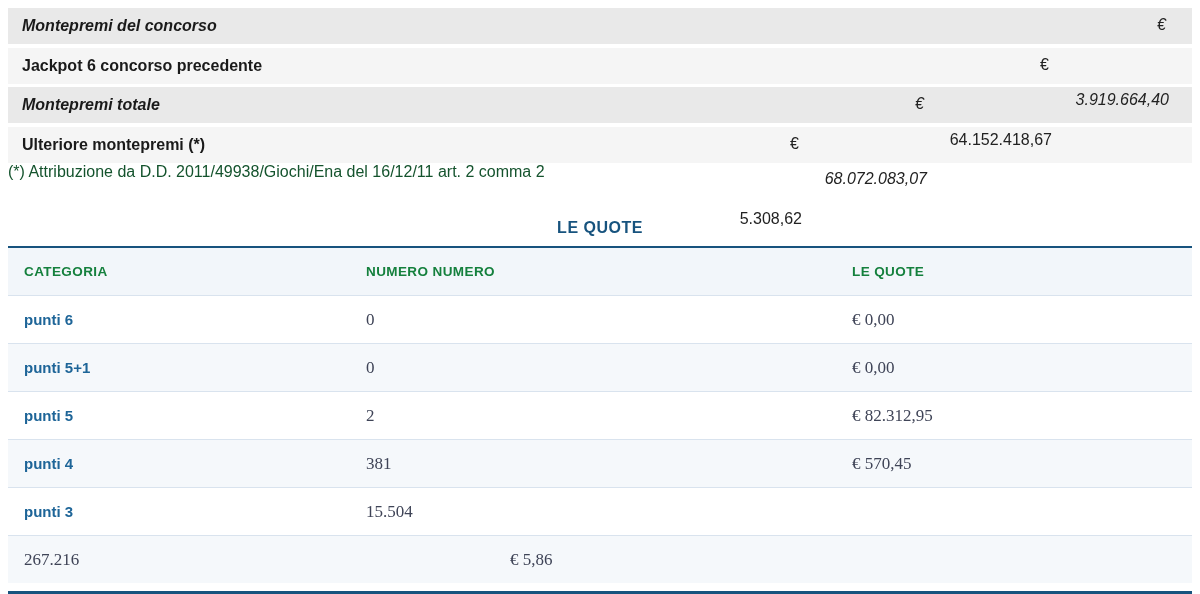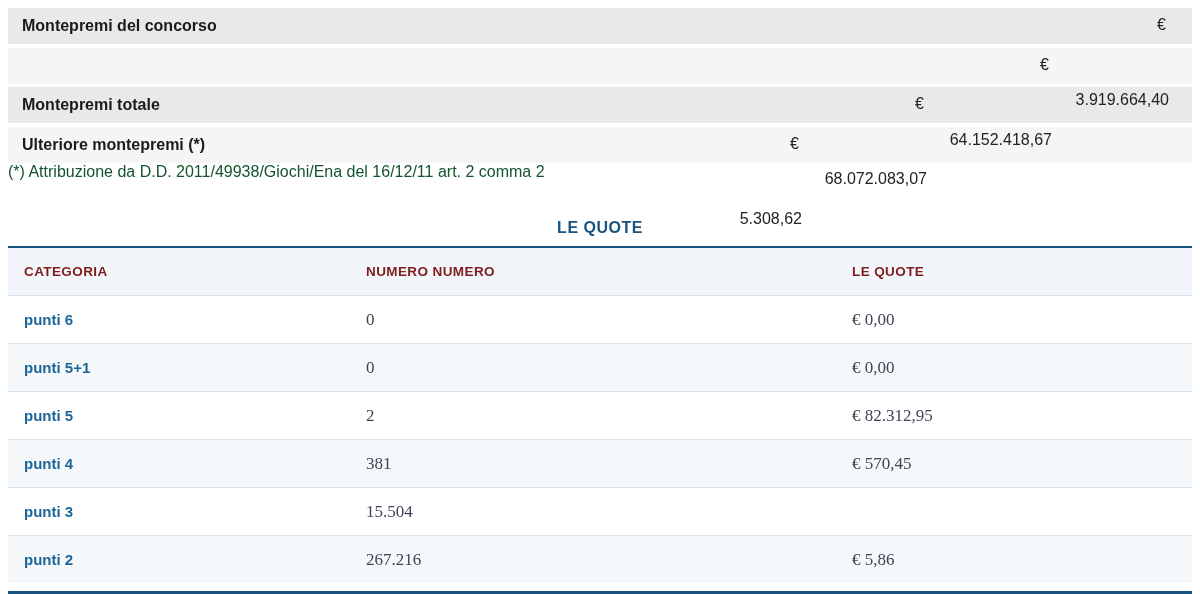--- a/index.html
+++ b/index.html
@@ -2,21 +2,21 @@
 <html><head>
 <meta charset="utf-8">
 <style>
   * { margin:0; padding:0; box-sizing:border-box; }
   html,body { width:1200px; height:594px; background:#ffffff; overflow:hidden;
               font-family:"Liberation Sans", sans-serif; }
 
   
   .summary { padding-top:8px; }
   .srow { position:relative; height:36px; margin:0 8px 3.5px 8px; }
-  .srow.odd  { background:#e9e9e9; }
+  .srow.odd  { background:#e9e9e9;font-style:italic; }
   .srow.even { background:#f5f5f5; }
   .srow .lbl { position:absolute; left:14px; top:0; line-height:36px;
                font-size:16px; font-weight:bold; color:#1a1a1a; white-space:nowrap; }
   .srow .eur { position:absolute; top:8px; font-size:16px; color:#222222; z-index:2; }
   .srow .val { position:absolute; top:35px; font-size:16px; color:#222222;
                white-space:nowrap; z-index:2;margin-top:48px; }
   
   .srow.s1 .eur { left:1149px; }  .srow.s1 .val { right:23px; }
   .srow.s2 .eur { left:1032px; }  .srow.s2 .val { right:140px; }
   .srow.s3 .eur { left:907px;  }  .srow.s3 .val { right:265px; }
@@ -24,21 +24,21 @@
 
   .footnote { margin:-3px 8px 0 8px; font-size:16px; color:#14532d;
               line-height:17px; white-space:nowrap; }
 
   
   .quote-title { margin-top:38px; text-align:center; font-size:16px; font-weight:bold;
                  letter-spacing:0.5px; color:#17537e; line-height:19px; }
   .qtable { margin:9px 8px 0 8px; border-top:2px solid #17537e; }
   .qhead { display:flex; height:47px; align-items:center; background:#f2f6fa; }
   .qhead .hc { font-size:13.5px; font-weight:bold; letter-spacing:0.4px;
-               color:#7f1d1d; white-space:nowrap; }
+               color:#15803d; white-space:nowrap; }
   .qrow { display:flex; height:48px; align-items:center; border-top:1px solid #d9e3ee; }
   .qrow.alt { background:#f5f8fb; }
   .c1 { width:342px; padding-left:16px; }
   .c2 { width:486px; padding-left:16px; }
   .c3 { width:340px; padding-left:16px; }
   .qrow .cat { font-size:15px; font-weight:bold; color:#1e6598; cursor:pointer;
                white-space:nowrap;margin-top:15px; }
   .qrow .num, .qrow .quo { font-family:"Liberation Serif", serif; font-size:17px;
                color:#3f4457; white-space:nowrap; }
   .qbottom { margin:8px 8px 0 8px; height:3px; background:#17537e; }
@@ -48,20 +48,21 @@
 
 <div class="summary">
 
   <div class="srow odd s1">
     <span class="lbl">Montepremi del concorso</span>
     <span class="eur">€</span>
     <span class="val">3.919.664,40</span>
   </div>
 
   <div class="srow even s2">
+    <span class="lbl">Jackpot 6 concorso precedente</span>
     <span class="eur">€</span>
     <span class="val">64.152.418,67</span>
   </div>
 
   <div class="srow odd s3">
     <span class="lbl">Montepremi totale</span>
     <span class="eur">€</span>
     <span class="val">68.072.083,07</span>
   </div>
 
@@ -107,20 +108,19 @@
     <div class="c2"><span class="num">381</span></div>
     <div class="c3"><span class="quo">€ 570,45</span></div>
   </div>
 
   <div class="qrow">
     <div class="c1"><span class="cat">punti 3</span></div>
     <div class="c2"><span class="num">15.504</span></div>
   </div>
 
   <div class="qrow alt">
-    <div class="c1"><span class="cat">punti 2</span></div>
     <div class="c2"><span class="num">267.216</span></div>
     <div class="c3"><span class="quo">€ 5,86</span></div>
   </div>
 
 </div>
 
 <div class="qbottom"></div>
 
 </body></html>

